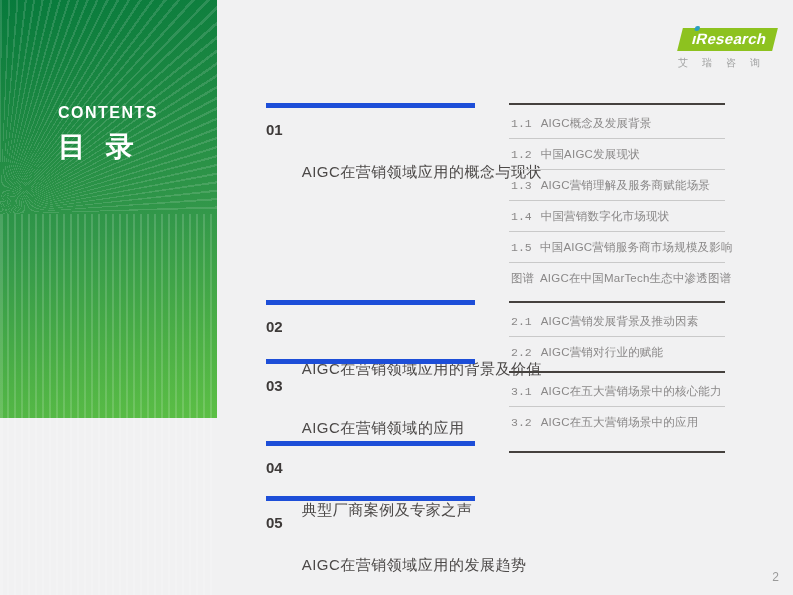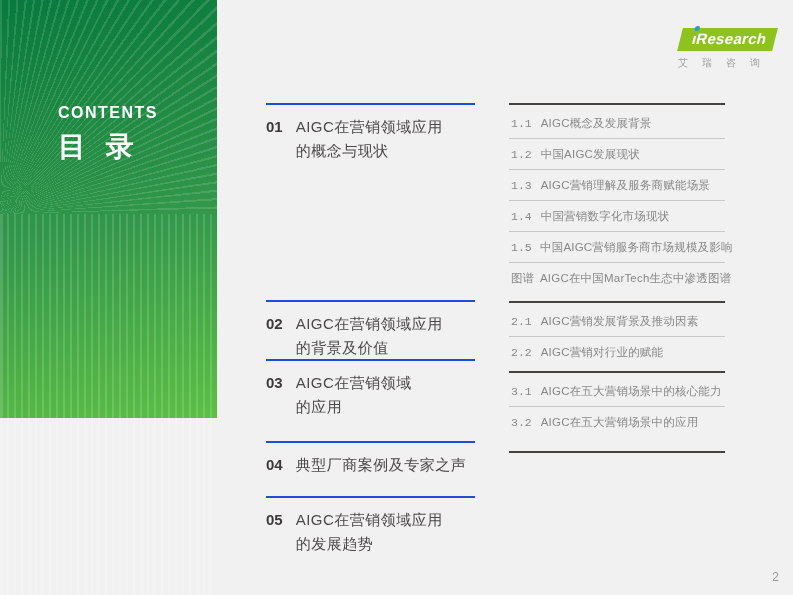--- a/index.html
+++ b/index.html
@@ -44,30 +44,30 @@
     width:4.5px; height:4.5px; border-radius:50%; background:#2b9fc0;
   }
   .logo-sub {
     margin-top:5px; font-size:10px; color:#9fa0a0;
     letter-spacing:14px; white-space:nowrap; margin-left:2px;
   }
   
   .toc-left { position:absolute; left:266px; top:0; width:209px; height:595px; }
   .chapter {
     position:absolute; left:0; width:209px;
-    border-top:2px solid #1d4ed8; padding-top:10px;
-    display:flex; gap:13px;
+    border-top:5px solid #1d4ed8; padding-top:10px;
+    display:flex; gap:19px;
   }
   .chapter:nth-child(1){ top:103px; }
   .chapter:nth-child(2){ top:300px; }
   .chapter:nth-child(3){ top:359px; }
   .chapter:nth-child(4){ top:441px; }
   .chapter:nth-child(5){ top:496px; }
   .chapter-num { font-size:15px; font-weight:bold; color:#3e3a39; line-height:24px; }
-  .chapter-title { display:flex; flex-direction:column; }
+  .chapter-title { display:flex; flex-direction:row;margin-top:42px; }
   .chapter-title div { font-size:15px; color:#4c4948; line-height:24px; letter-spacing:.5px; white-space:nowrap; }
   
   .toc-right { position:absolute; left:509px; top:0; width:216px; height:595px; }
   .sub-group {
     position:absolute; left:0; width:216px;
     border-top:2px solid #45413e; padding-top:3px;
   }
   .sub-group:nth-child(1){ top:103px; }
   .sub-group:nth-child(2){ top:301px; }
   .sub-group:nth-child(3){ top:371px; padding-bottom:13px; border-bottom:2px solid #45413e; }

